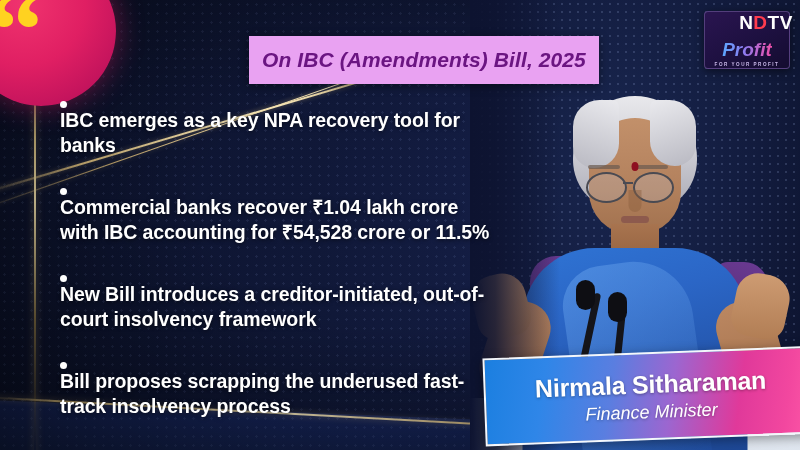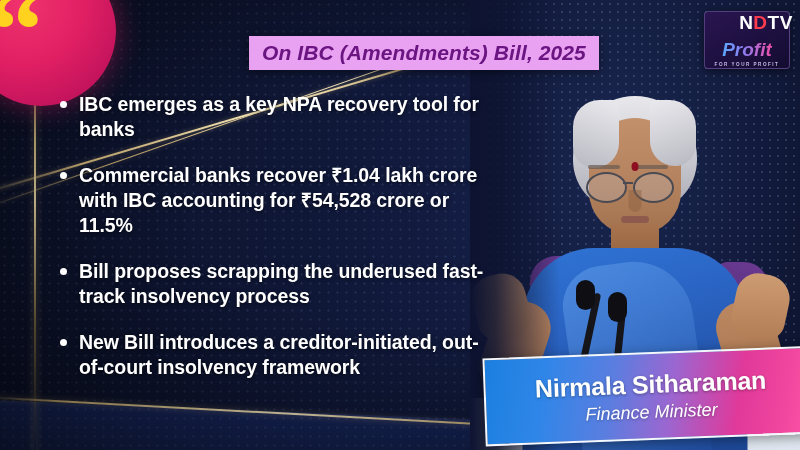--- a/index.html
+++ b/index.html
@@ -38,29 +38,29 @@
 
   
   .quote-badge{position:absolute;left:-34px;top:-44px;width:150px;height:150px;border-radius:50%;
     background:radial-gradient(circle at 38% 32%, #f0336e 0%, #e01f63 45%, #c2135c 78%, #a00f4e 100%);
     box-shadow:0 0 28px rgba(224,31,99,.45);}
   .quote-glyph{position:absolute;left:22px;top:18px;
     font-family:"Liberation Serif",serif;font-size:112px;font-weight:700;line-height:1;
     color:#ffd220;letter-spacing:-2px;}
 
   
-  .title-banner{position:absolute;left:249px;top:36px;height:34px;
+  .title-banner{position:absolute;left:249px;top:36px;height:48px;
     display:flex;align-items:center;padding:0 13px;
     background:#e9a2f2;box-shadow:0 2px 9px rgba(0,0,0,.45);}
   .title-banner span{font-size:21px;font-weight:700;font-style:italic;color:#6b1582;
     letter-spacing:.1px;white-space:nowrap;}
 
   
   .bullets{position:absolute;left:60px;top:92px;width:440px;}
-  .bullet{display:flex;margin-bottom:21px;}
+  .bullet{display:flex;margin-bottom:21px;flex-direction:column;}
   .bullet .dot{flex:0 0 auto;width:7px;height:7px;border-radius:50%;background:#fff;
     margin:9px 12px 0 0;}
   .bullet .txt{font-size:19.5px;font-weight:700;color:#fff;line-height:1.28;
     letter-spacing:-.1px;text-shadow:0 1px 4px rgba(0,0,0,.6);}
 
   
   .logo{position:absolute;right:10px;top:11px;width:84px;height:56px;border-radius:4px;
     background:linear-gradient(150deg,#2a1550 0%,#1d1040 55%,#140c30 100%);
     border:1px solid rgba(150,120,200,.45);
     display:flex;flex-direction:column;align-items:center;justify-content:center;
@@ -198,25 +198,25 @@
     <div class="bullet">
       <div class="dot"></div>
       <div class="txt">IBC emerges as a key NPA recovery tool for banks</div>
     </div>
     <div class="bullet">
       <div class="dot"></div>
       <div class="txt">Commercial banks recover ₹1.04 lakh crore with IBC accounting for ₹54,528 crore or 11.5%</div>
     </div>
     <div class="bullet">
       <div class="dot"></div>
+      <div class="txt">New Bill introduces a creditor-initiated, out-of-court insolvency framework</div>
+    </div>
+    <div class="bullet">
+      <div class="dot"></div>
       <div class="txt">Bill proposes scrapping the underused fast-track insolvency process</div>
-    </div>
-    <div class="bullet">
-      <div class="dot"></div>
-      <div class="txt">New Bill introduces a creditor-initiated, out-of-court insolvency framework</div>
     </div>
   </div>
 
   <div class="logo">
     <div class="logo-ndtv">N<span class="acc">D</span>TV</div>
     <div class="logo-profit">Profit</div>
     <div class="logo-tag">FOR YOUR PROFIT</div>
   </div>
 
   <div class="name-banner">

